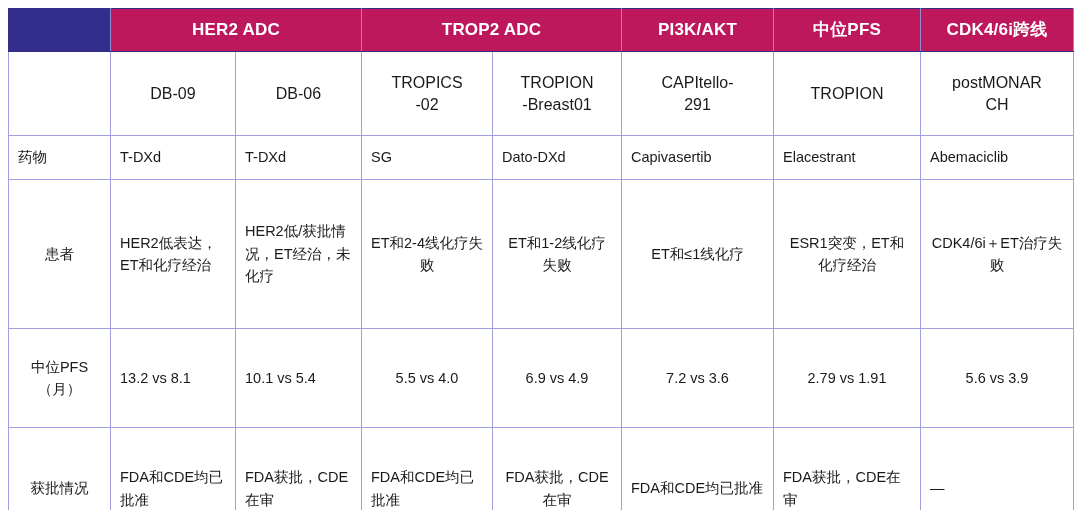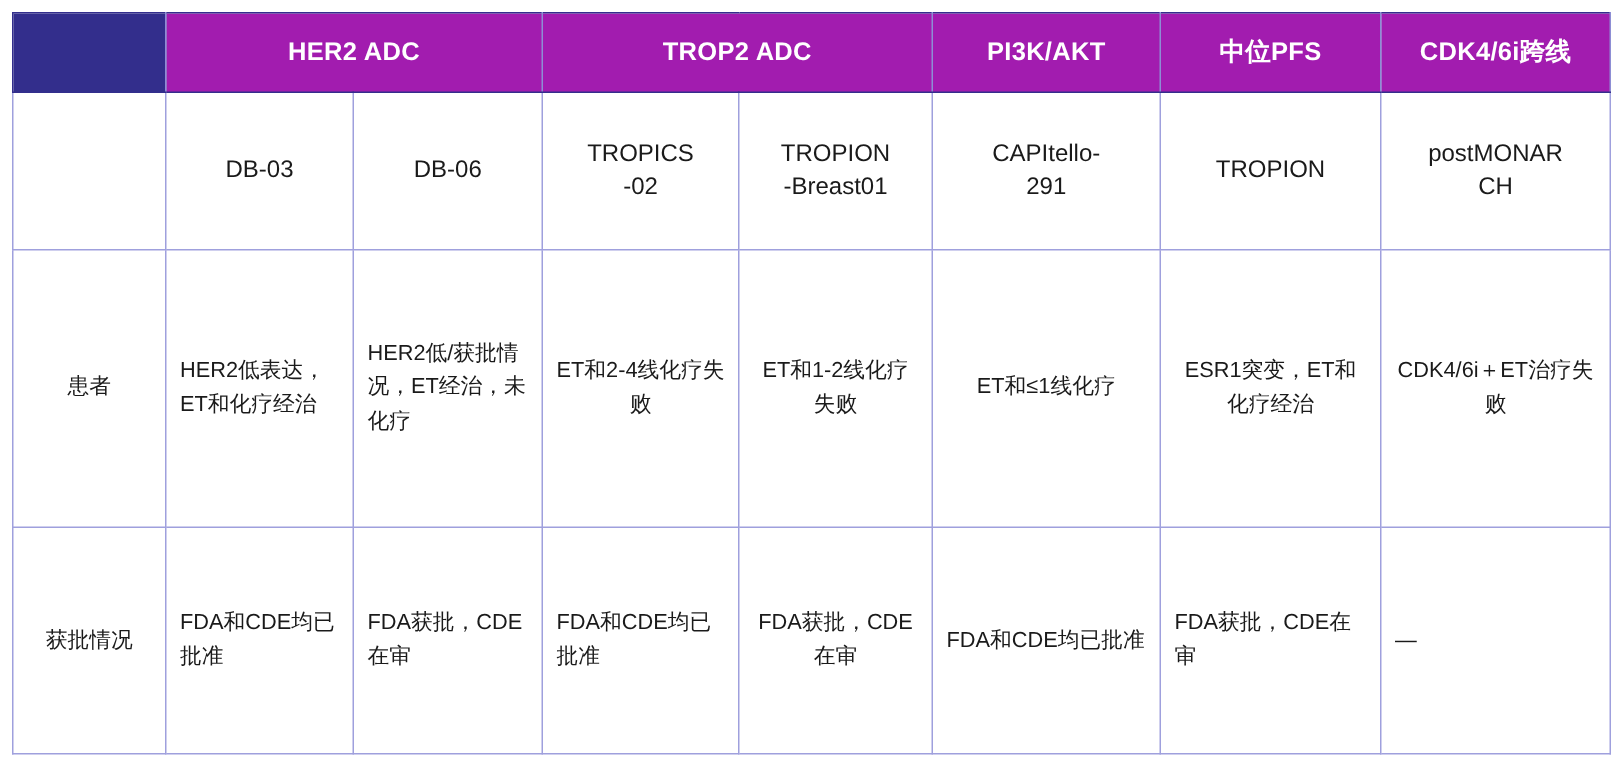--- a/index.html
+++ b/index.html
@@ -36,21 +36,21 @@
     padding: 4px 9px;
     vertical-align: middle;
     font-weight: normal;
     font-size: 14.5px;
     line-height: 1.55;
     word-break: break-word;
   }
 
   
   tr.header-band th {
-    background: #a21caf;
+    background: #be185d;
     color: #ffffff;
     font-weight: bold;
     font-size: 17px;
     text-align: center;
     letter-spacing: 0.2px;
     border-color: #332e8c;
     padding: 0;
     height: 42px;
   }
   tr.header-band th.corner {
@@ -139,21 +139,21 @@
         <th class="band-cell" colspan="2">HER2 ADC</th>
         <th class="band-cell" colspan="2">TROP2 ADC</th>
         <th class="band-cell">PI3K/AKT</th>
         <th class="band-cell">中位PFS</th>
         <th class="band-cell">CDK4/6i跨线</th>
       </tr>
 
       <tr class="trial-row">
         <td class="rowlabel"></td>
         <td class="cell-center">
-          <div>DB-03</div>
+          <div>DB-09</div>
           <div></div>
         </td>
         <td class="cell-center">
           <div>DB-06</div>
           <div></div>
         </td>
         <td class="cell-center">
           <div>TROPICS</div>
           <div>-02</div>
         </td>
@@ -168,32 +168,52 @@
         <td class="cell-center">
           <div>TROPION</div>
           <div></div>
         </td>
         <td class="cell-center">
           <div>postMONAR</div>
           <div>CH</div>
         </td>
       </tr>
 
+      <tr class="drug-row">
+        <td class="rowlabel">药物</td>
+        <td class="cell-left">T-DXd</td>
+        <td class="cell-left">T-DXd</td>
+        <td class="cell-left">SG</td>
+        <td class="cell-left">Dato-DXd</td>
+        <td class="cell-left">Capivasertib</td>
+        <td class="cell-left">Elacestrant</td>
+        <td class="cell-left">Abemaciclib</td>
+      </tr>
 
       <tr class="patients-row">
         <td class="rowlabel">患者</td>
         <td class="cell-left">HER2低表达，ET和化疗经治</td>
         <td class="cell-left">HER2低/获批情况，ET经治，未化疗</td>
         <td class="cell-center">ET和2-4线化疗失败</td>
         <td class="cell-center">ET和1-2线化疗失败</td>
         <td class="cell-center">ET和≤1线化疗</td>
         <td class="cell-center">ESR1突变，ET和化疗经治</td>
         <td class="cell-center">CDK4/6i＋ET治疗失败</td>
       </tr>
 
+      <tr class="pfs-row">
+        <td class="rowlabel">中位PFS（月）</td>
+        <td class="cell-left">13.2 vs 8.1</td>
+        <td class="cell-left">10.1 vs 5.4</td>
+        <td class="cell-center">5.5 vs 4.0</td>
+        <td class="cell-center">6.9 vs 4.9</td>
+        <td class="cell-center">7.2 vs 3.6</td>
+        <td class="cell-center">2.79 vs 1.91</td>
+        <td class="cell-center">5.6 vs 3.9</td>
+      </tr>
 
       <tr class="approval-row">
         <td class="rowlabel">获批情况</td>
         <td class="cell-left">FDA和CDE均已批准</td>
         <td class="cell-left">FDA获批，CDE在审</td>
         <td class="cell-left">FDA和CDE均已批准</td>
         <td class="cell-center">FDA获批，CDE在审</td>
         <td class="cell-left">FDA和CDE均已批准</td>
         <td class="cell-left">FDA获批，CDE在审</td>
         <td class="cell-left">—</td>

